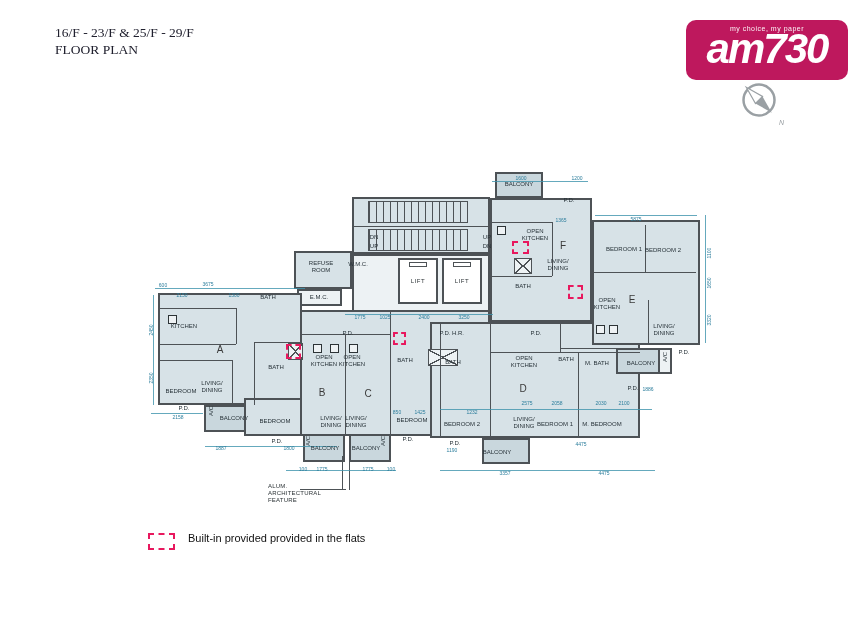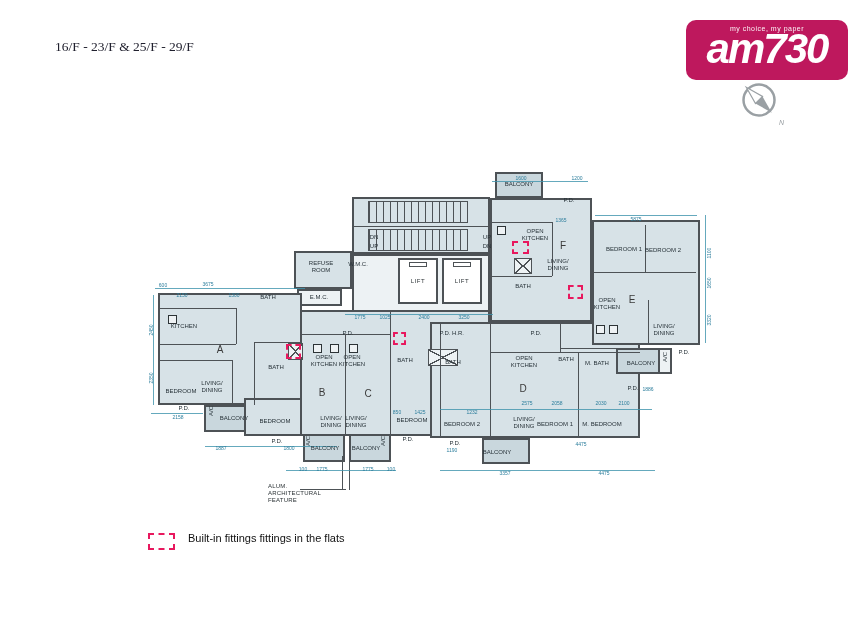--- a/index.html
+++ b/index.html
@@ -1,18 +1,18 @@
 <!DOCTYPE html>
 <html><head>
 <meta charset="utf-8">
 <style>
   html,body{margin:0;padding:0;background:#fff}
   .canvas{position:relative;width:854px;height:638px;background:#fff;overflow:hidden;font-family:"Liberation Sans",sans-serif}
   
-  .title{position:absolute;left:55px;top:38px;font-family:"Liberation Serif",serif;color:#20202e;font-size:13.5px;line-height:17px;white-space:nowrap}
+  .title{position:absolute;left:55px;top:24px;font-family:"Liberation Serif",serif;color:#20202e;font-size:13.5px;line-height:17px;white-space:nowrap}
   
   .watermark{position:absolute;left:686px;top:20px;width:162px;height:60px;background:#be185d;border-radius:10px;color:#fff;text-align:center;overflow:hidden}
   .wm-tag{font-size:7px;letter-spacing:.5px;margin-top:5px;opacity:.95}
   .wm-logo{font-size:42px;font-weight:bold;font-style:italic;line-height:42px;letter-spacing:-2px;margin-top:-4px}
   
   .compass{position:absolute;left:737px;top:78px;width:44px;height:44px}
   .compass-n{position:absolute;right:-3px;bottom:-4px;font-size:7px;color:#9aa0a4;font-style:italic}
   
   #plan{position:absolute;left:0;top:0;width:854px;height:638px}
   #plan > div{position:absolute;box-sizing:border-box}
@@ -41,20 +41,21 @@
   .legend-en{font-size:11px;color:#111;line-height:14px}
   .legend-zh{font-size:11.5px;color:#222;line-height:15px}
 </style>
 </head>
 <body>
 
 <div class="canvas">
 
   <div class="title">
     <div>16/F - 23/F &amp; 25/F - 29/F</div>
+    <div>FLOOR PLAN</div>
   </div>
 
   <div class="watermark">
     <div class="wm-tag">my choice, my paper</div>
     <div class="wm-logo">am730</div>
   </div>
 
   <div class="compass">
     <svg width="44" height="44" viewBox="0 0 44 44">
       <circle cx="22" cy="22" r="15.5" fill="none" stroke="#9aa0a4" stroke-width="2.5"></circle>
@@ -250,17 +251,17 @@
       <div class="dim vert" style="left: 709px; top: 320px;">3320</div>
     </div>
 
   <div class="alum">ALUM.
 ARCHITECTURAL
 FEATURE</div>
 
   <div class="legend">
     <span class="legend-swatch"></span>
     <div class="legend-text">
-      <div class="legend-en">Built-in fittings fittings in the flats</div>
+      <div class="legend-en">Built-in provided provided in the flats</div>
     </div>
   </div>
 
 </div>
 
 </body></html>

